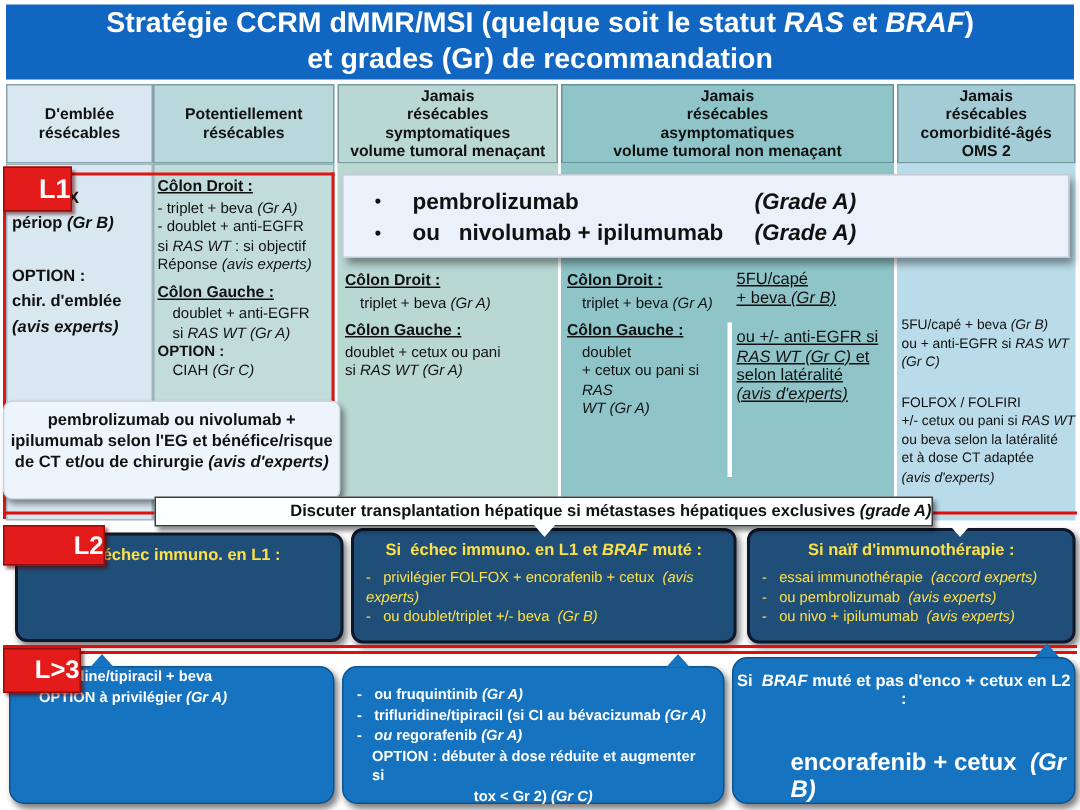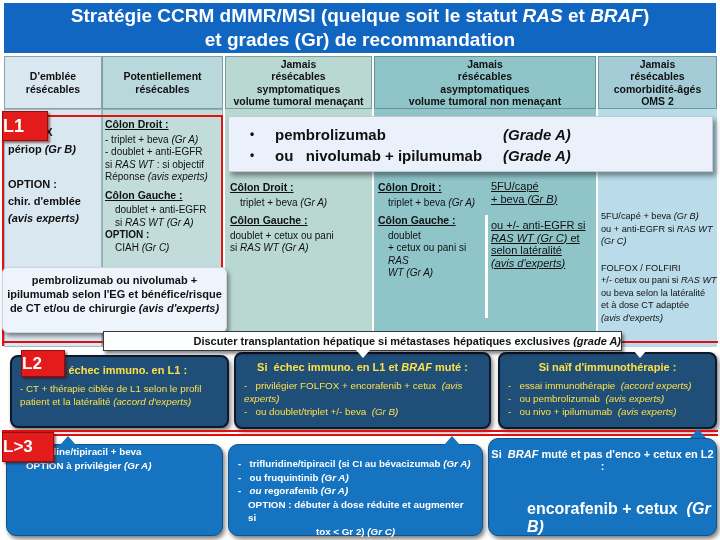--- a/index.html
+++ b/index.html
@@ -30,24 +30,24 @@
   #p4{left:374px;width:222px;background:#8fc5c9;border:none;}
   #p5{left:598px;width:119px;background:#badbe9;border:none;}
   #div4{left:485px;top:215px;width:3px;height:103px;background:#fff;}
 
   
   #redframe{left:2px;top:115px;width:221px;height:231px;border:2px solid #e11414;border-bottom:none;z-index:2;}
   .redline{left:2px;width:716px;height:2px;background:#df0f0f;z-index:5;}
   #rlA{top:341px;} #rlB1{top:430px;} #rlB2{top:434px;}
 
   
-  .badge{background:#e31b1b;color:#fff;font-weight:bold;text-align:left;z-index:8;
+  .badge{background:#e31b1b;color:#fff;font-weight:bold;text-align:right;z-index:8;
          border:1px solid #8f0f0f;box-shadow:2px 2px 2px rgba(90,0,0,.55);}
   #bl1{left:2px;top:111px;width:46px;height:30px;font-size:18px;line-height:28px;}
-  #bl2{left:2px;top:350px;width:44px;height:27px;font-size:17px;line-height:25px;margin-left:19px;}
+  #bl2{left:2px;top:350px;width:68px;height:27px;font-size:17px;line-height:25px;}
   #bl3{left:2px;top:432px;width:52px;height:30px;font-size:17px;line-height:28px;}
 
   
   .ln{white-space:pre-wrap;}
   .it{font-style:italic;}
   .ln.b{font-weight:bold;}
   .ln.ind{padding-left:10px;}
   .ln.ctr{text-align:center;}
   .ln.sp{height:14px;}
   .ln.hd{font-weight:bold;font-size:10.5px;margin:5px 0 3px;}
@@ -221,24 +221,20 @@
   </div>
   <div class="abs tri-down" style="left:356px;top:350px;"></div>
   <div class="abs tri-down" style="left:633px;top:350px;"></div>
 
   <div class="abs badge" id="bl1">L1</div>
   <div class="abs badge" id="bl2">L2</div>
   <div class="abs badge" id="bl3">L&gt;3</div>
 
   <div class="abs nbox" id="n1">
     <div class="ntitle">Si  échec immuno. en L1 :</div>
-    <div class="nbody">
-        <div class="ln"><span>- CT + thérapie ciblée de L1 selon le profil</span></div>
-        <div class="ln"><span>patient et la latéralité </span><span class="it">(accord d'experts)</span></div>
-      </div>
   </div>
   <div class="abs nbox" id="n2">
     <div class="ntitle"><span>Si  échec immuno. en L1 et </span><span class="it">BRAF</span><span> muté :</span></div>
     <div class="nbody">
         <div class="ln"><span>-   privilégier FOLFOX + encorafenib + cetux  </span><span class="it">(avis experts)</span></div>
         <div class="ln"><span>-   ou doublet/triplet +/- beva  </span><span class="it">(Gr B)</span></div>
       </div>
   </div>
   <div class="abs nbox" id="n3">
     <div class="ntitle">Si naïf d'immunothérapie :</div>
@@ -256,22 +252,22 @@
   <div class="abs tri-up" style="left:690px;top:429px;"></div>
 
   <div class="abs bbox" id="b1">
     <div class="bbody">
         <div class="ln"><span>- trifluridine/tipiracil + beva</span></div>
         <div class="ln ind"><span>OPTION à privilégier </span><span class="it">(Gr A)</span></div>
       </div>
   </div>
   <div class="abs bbox" id="b2">
     <div class="bbody">
+        <div class="ln"><span>-   ou fruquintinib </span><span class="it">(Gr A)</span></div>
         <div class="ln"><span>-   trifluridine/tipiracil (si CI au bévacizumab </span><span class="it">(Gr A)</span></div>
-        <div class="ln"><span>-   ou fruquintinib </span><span class="it">(Gr A)</span></div>
         <div class="ln"><span>-   </span><span class="it">ou</span><span> regorafenib </span><span class="it">(Gr A)</span></div>
         <div class="ln ind"><span>OPTION : débuter à dose réduite et augmenter si</span></div>
         <div class="ln ctr"><span>tox &lt; Gr 2) </span><span class="it">(Gr C)</span></div>
       </div>
   </div>
   <div class="abs bbox" id="b3">
     <div class="ntitle"><span>Si  </span><span class="it">BRAF</span><span> muté et pas d'enco + cetux en L2 :</span></div>
     <div class="bline"><span>encorafenib + cetux  </span><span class="it">(Gr B)</span></div>
   </div>
 

